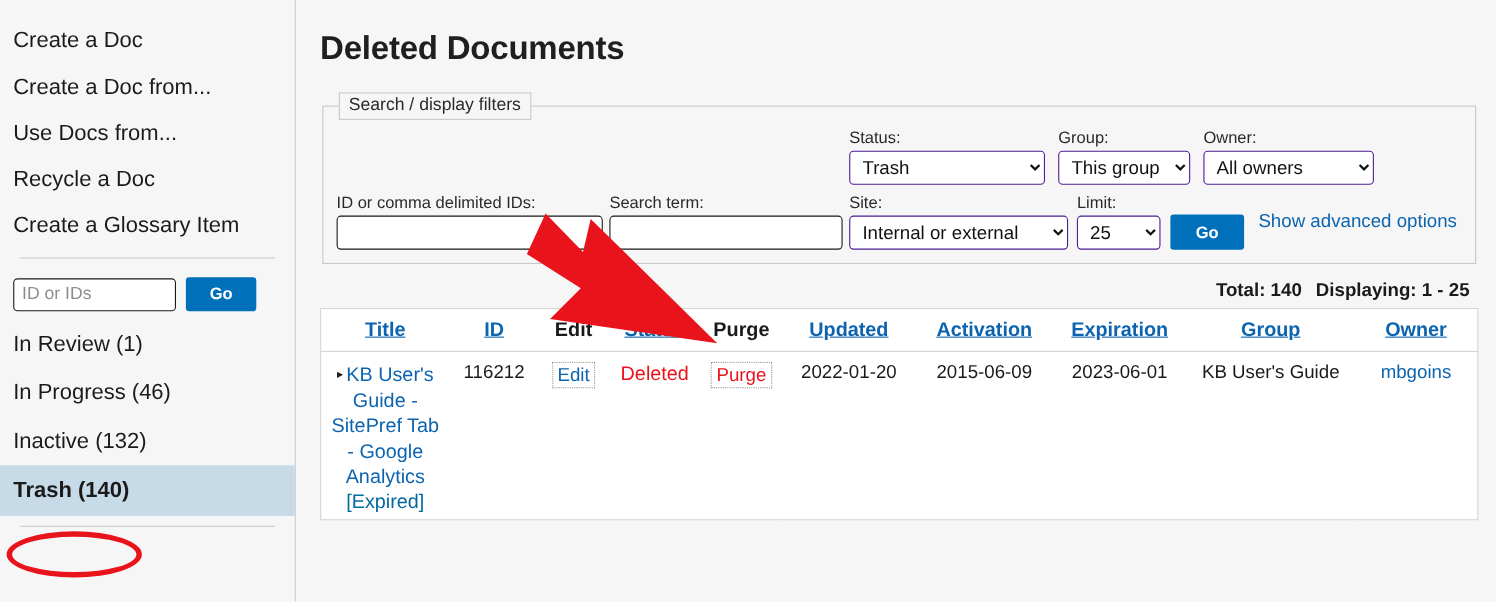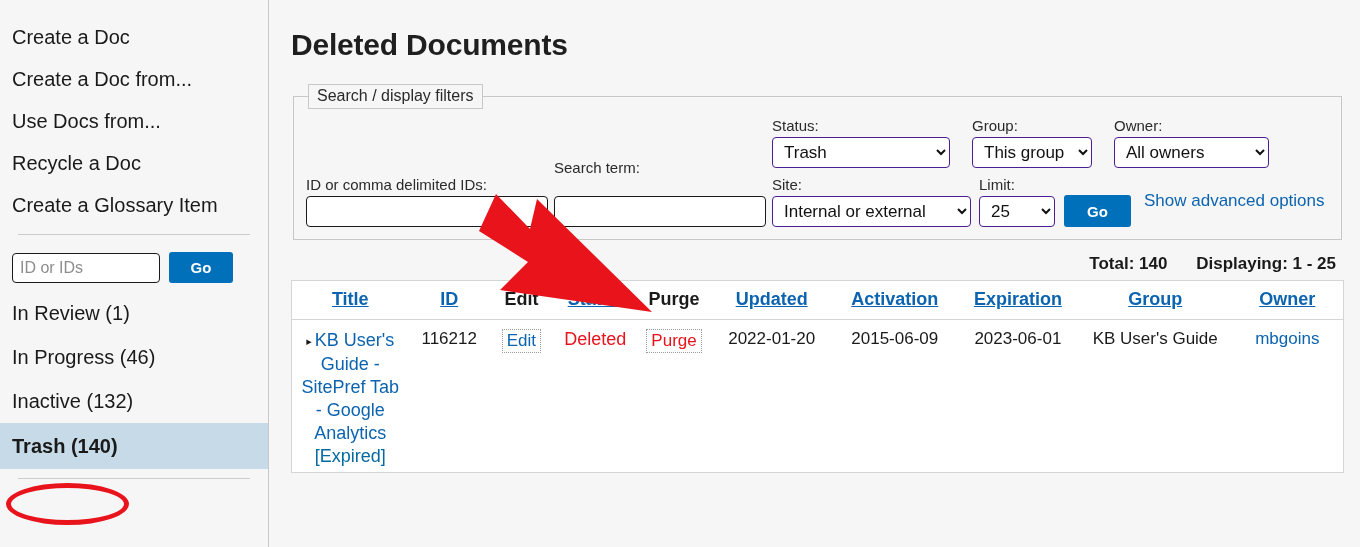--- a/index.html
+++ b/index.html
@@ -186,21 +186,21 @@
   }
 
   
   .totals {
     text-align: right;
     font-size: 17px;
     font-weight: bold;
     color: #1a1a1a;
     margin: 14px 8px 6px 0;
   }
-  .totals span { margin-left: 24px; }
+  .totals span { margin-left: 8px; }
 
   
   table.doc-table {
     width: 100%;
     border-collapse: collapse;
     background: #ffffff;
     border: 1px solid #d5d5d5;
     table-layout: fixed;
   }
   table.doc-table thead th {
@@ -305,27 +305,27 @@
     <fieldset class="filters">
       <legend class="filters-legend">Search / display filters</legend>
 
       <div class="filt-row">
 
         <div class="fgroup" style="width:242px;">
           <label class="flabel">ID or comma delimited IDs:</label>
           <input class="ftext" type="text" style="width: 242px;" value="" placeholder="">
         </div>
 
-        <div class="fgroup" style="width:212px; margin-left:6px;gap:17px;">
+        <div class="fgroup" style="width:212px; margin-left:6px;">
           <label class="flabel">Search term:</label>
           <input class="ftext" type="text" style="width: 212px;" value="" placeholder="">
         </div>
 
         <div style="margin-left:6px;">
-          <div style="display:flex; align-items:flex-end; gap:12px;">
+          <div style="display:flex; align-items:flex-end; gap:2px;">
             <div class="fgroup">
               <label class="flabel">Status:</label>
               <select class="fselect" style="width:178px;">
                 <option>Trash</option>
               </select>
             </div>
             <div class="fgroup" style="margin-left:10px;">
               <label class="flabel">Group:</label>
               <select class="fselect" style="width:120px;">
                 <option>This group</option>

